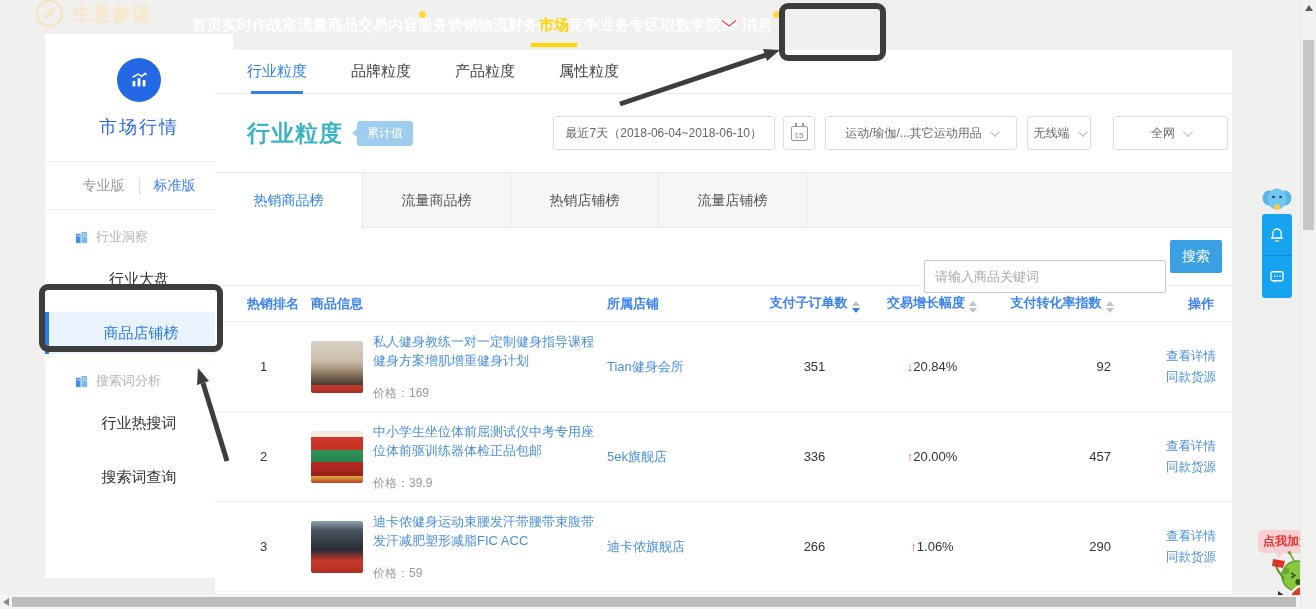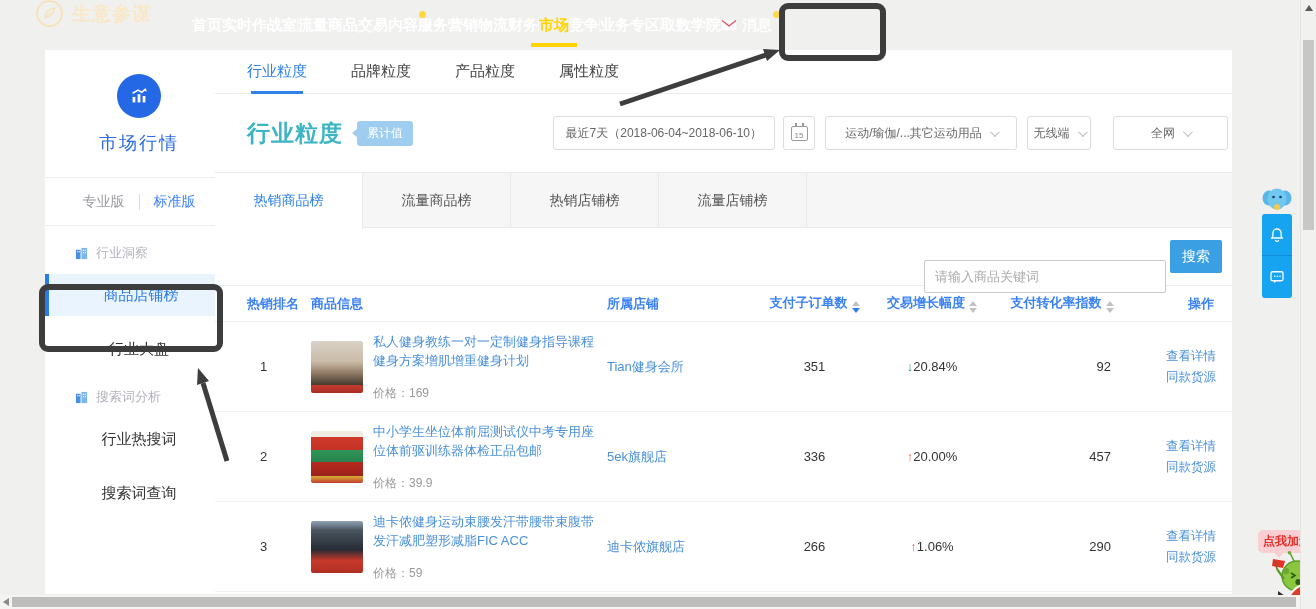--- a/index.html
+++ b/index.html
@@ -30,21 +30,21 @@
     cursor:pointer; white-space:nowrap; }
   .nav-item.active { color:#ffd400; }
   .nav-item.active .nav-underline { position:absolute; left:50%; transform:translateX(-50%);
     bottom:3px; width:46px; height:4px; background:#ffd400; }
   .nav-sep { width:1px; height:15px; background:rgba(255,255,255,.5); }
   .nav-dot { position:absolute; top:11px; right:-8px; width:7px; height:7px;
     border-radius:50%; background:#ffd83d; }
   .nav-mail { display:flex; align-items:center; gap:5px; opacity:.92; }
 
   
-  .sidebar { position:absolute; left:45px; top:50px; width:188px; height:544px;
+  .sidebar { position:absolute; left:45px; top:34px; width:188px; height:544px;
     background:#fff; z-index:5; }
   .sb-header { padding-top:24px; text-align:center; border-bottom:1px solid #ededed;
     padding-bottom:22px; }
   .sb-circle { width:44px; height:44px; border-radius:50%; background:#2468e5;
     margin:0 auto; display:flex; align-items:center; justify-content:center; cursor:pointer; }
   .sb-title { margin-top:13px; font-size:18px; color:#2e6ae1; letter-spacing:2px; }
   .sb-versions { height:48px; display:flex; align-items:center; justify-content:center;
     gap:14px; font-size:14px; border-bottom:1px solid #ededed; }
   .sb-ver { color:#9a9aa2; cursor:pointer; }
   .sb-ver.active { color:#3d7fff; }
@@ -265,22 +265,22 @@
         <rect x="7" y="1" width="6" height="12" fill="#7db5ed"></rect>
         <rect x="2.2" y="4.5" width="1.2" height="1.2" fill="#fff"></rect>
         <rect x="4" y="4.5" width="1.2" height="1.2" fill="#fff"></rect>
         <rect x="8.5" y="3" width="1.2" height="1.2" fill="#fff"></rect>
         <rect x="10.5" y="3" width="1.2" height="1.2" fill="#fff"></rect>
         <rect x="8.5" y="5.5" width="1.2" height="1.2" fill="#fff"></rect>
         <rect x="10.5" y="5.5" width="1.2" height="1.2" fill="#fff"></rect>
       </svg>
     <span>行业洞察</span>
   </div>
+  <div class="sb-item">行业大盘</div>
   <div class="sb-item active">商品店铺榜</div>
-  <div class="sb-item">行业大盘</div>
   <div class="sb-section">
     <svg width="13" height="13" viewBox="0 0 14 14">
         <rect x="1" y="3" width="5" height="10" fill="#4a90e2"></rect>
         <rect x="7" y="1" width="6" height="12" fill="#7db5ed"></rect>
         <rect x="2.2" y="4.5" width="1.2" height="1.2" fill="#fff"></rect>
         <rect x="4" y="4.5" width="1.2" height="1.2" fill="#fff"></rect>
         <rect x="8.5" y="3" width="1.2" height="1.2" fill="#fff"></rect>
         <rect x="10.5" y="3" width="1.2" height="1.2" fill="#fff"></rect>
         <rect x="8.5" y="5.5" width="1.2" height="1.2" fill="#fff"></rect>
         <rect x="10.5" y="5.5" width="1.2" height="1.2" fill="#fff"></rect>

